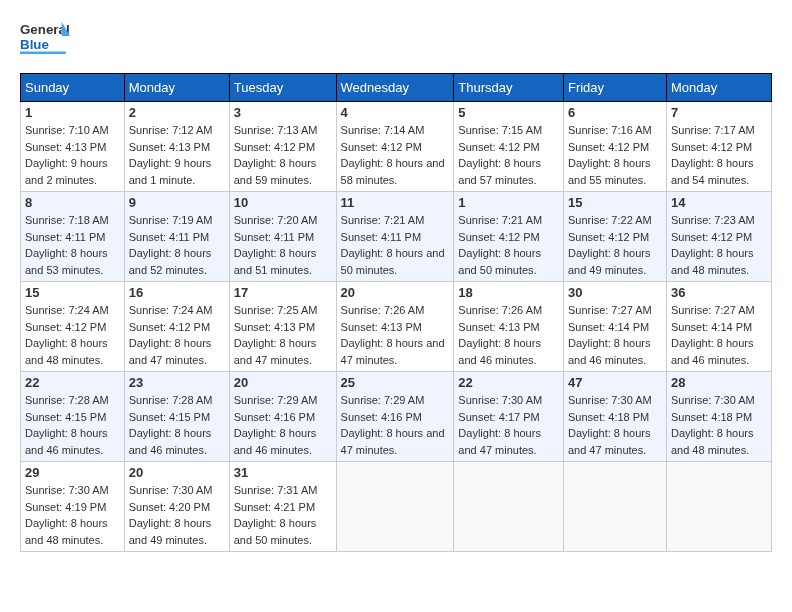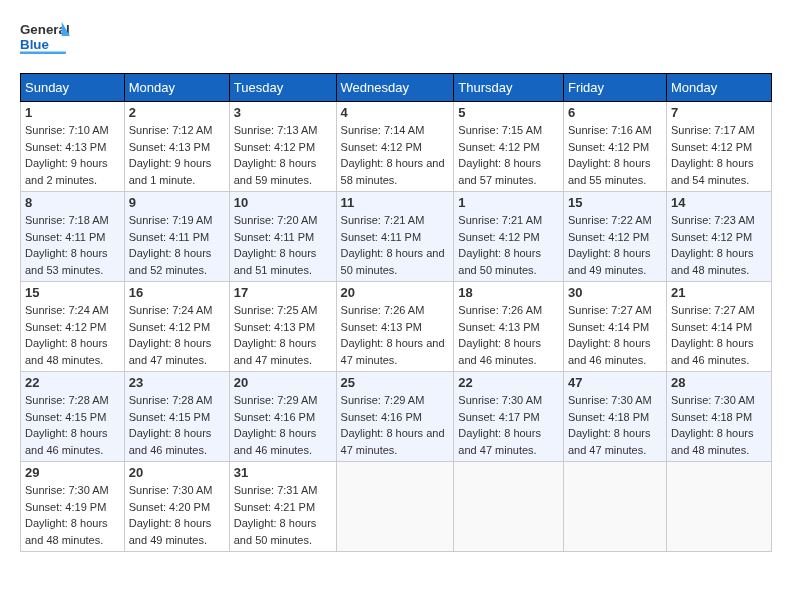--- a/index.html
+++ b/index.html
@@ -191,21 +191,21 @@
           </td>
           <td>
             <span class="day-number">18</span>
             <div class="day-info">Sunrise: 7:26 AM<br>Sunset: 4:13 PM<br>Daylight: 8 hours and 46 minutes.</div>
           </td>
           <td>
             <span class="day-number">30</span>
             <div class="day-info">Sunrise: 7:27 AM<br>Sunset: 4:14 PM<br>Daylight: 8 hours and 46 minutes.</div>
           </td>
           <td>
-            <span class="day-number">21</span>
+            <span class="day-number">36</span>
             <div class="day-info">Sunrise: 7:27 AM<br>Sunset: 4:14 PM<br>Daylight: 8 hours and 46 minutes.</div>
           </td>
         </tr>
         <tr>
           <td>
             <span class="day-number">22</span>
             <div class="day-info">Sunrise: 7:28 AM<br>Sunset: 4:15 PM<br>Daylight: 8 hours and 46 minutes.</div>
           </td>
           <td>
             <span class="day-number">23</span>

